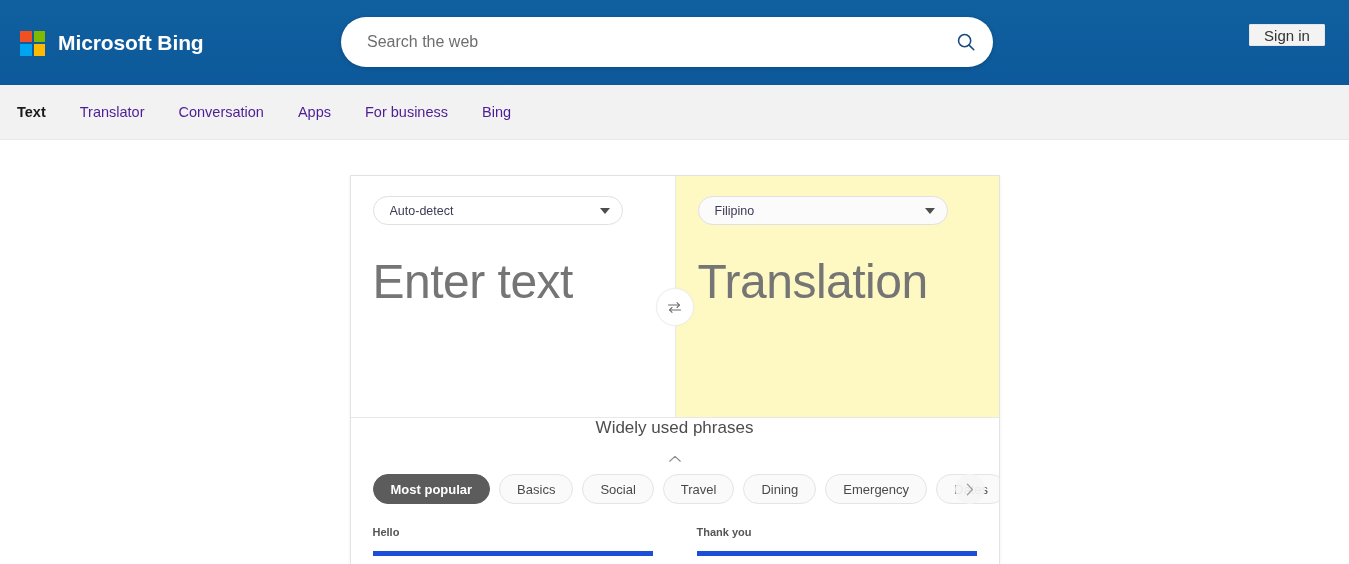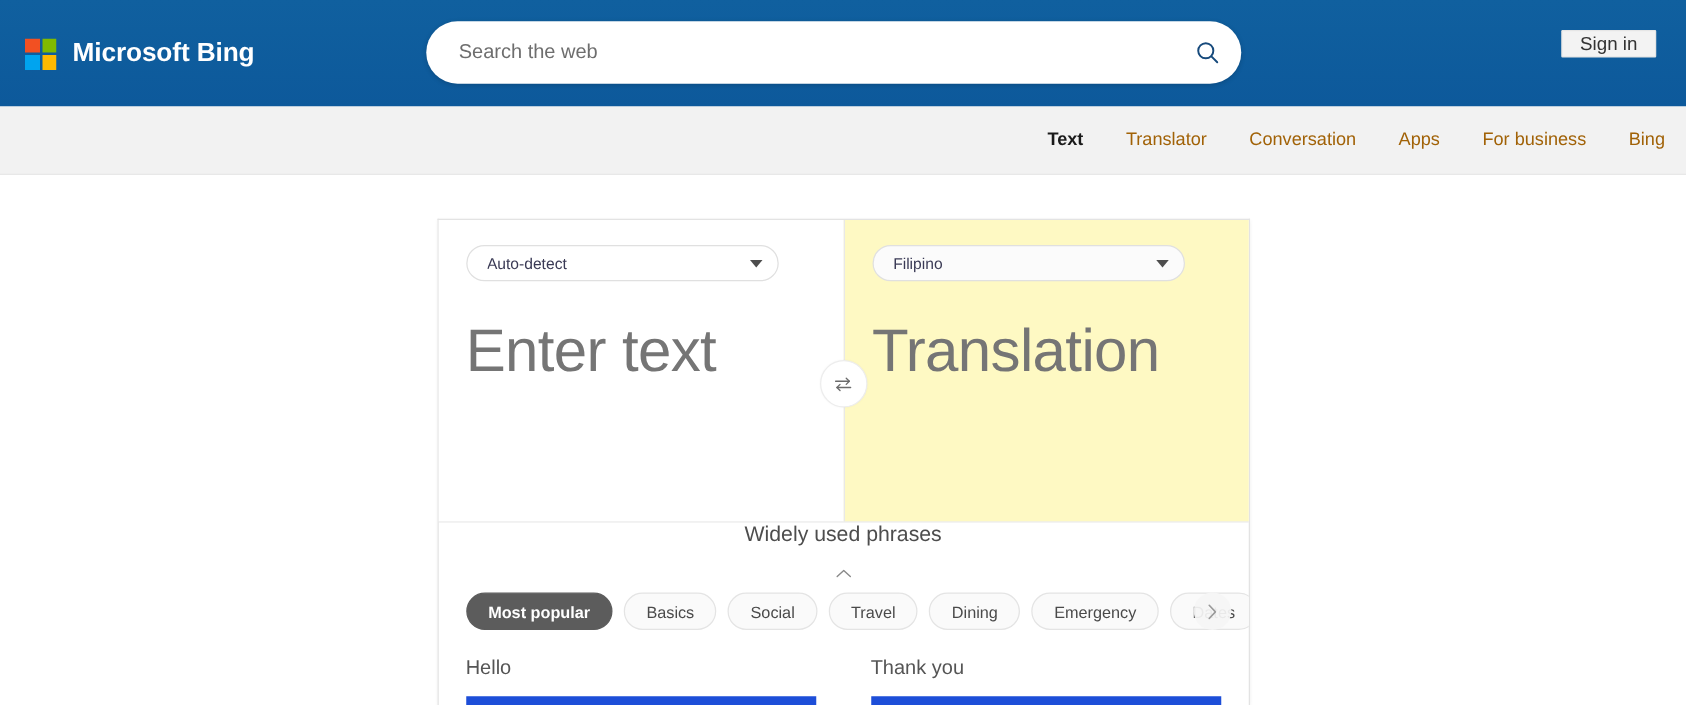--- a/index.html
+++ b/index.html
@@ -114,31 +114,31 @@
   }
 
   
   .navbar {
     width: 1349px;
     height: 55px;
     background: #f2f2f2;
     border-bottom: 1px solid #e8e8e8;
     display: flex;
     align-items: center;
-    justify-content: flex-end;
+    justify-content: flex-start;
   }
   .nav-list {
     display: flex;
     align-items: center;
     gap: 0;
     list-style: none;
   }
   .nav-item {
     font-size: 14.5px;
-    color: #a16207;
+    color: #4c1d95;
     padding: 0 17px;
     cursor: pointer;
     white-space: nowrap;
     line-height: 55px;
   }
   .nav-item.active {
     color: #1a1a1a;
     font-weight: bold;
   }
 
@@ -303,26 +303,27 @@
     z-index: 3;
   }
 
   .phrase-grid {
     display: flex;
     padding: 18px 22px 0 22px;
     gap: 44px;
   }
   .phrase-col { width: 280px; }
   .phrase-item {
-    font-size: 16px;
+    font-size: 11px;
     color: #555555;
     padding: 0 0 13px 0;
-    border-bottom: 7px solid #1d4ed8;
-    cursor: pointer;
-    white-space: nowrap;
+    border-bottom: 5px solid #1d4ed8;
+    cursor: pointer;
+    white-space: nowrap;
+    font-weight: bold;
   }
 </style>
 </head>
 <body>
 
 <div class="header">
 
   <div class="brand">
     <span class="ms-logo">
       <i class="sq-r"></i>

